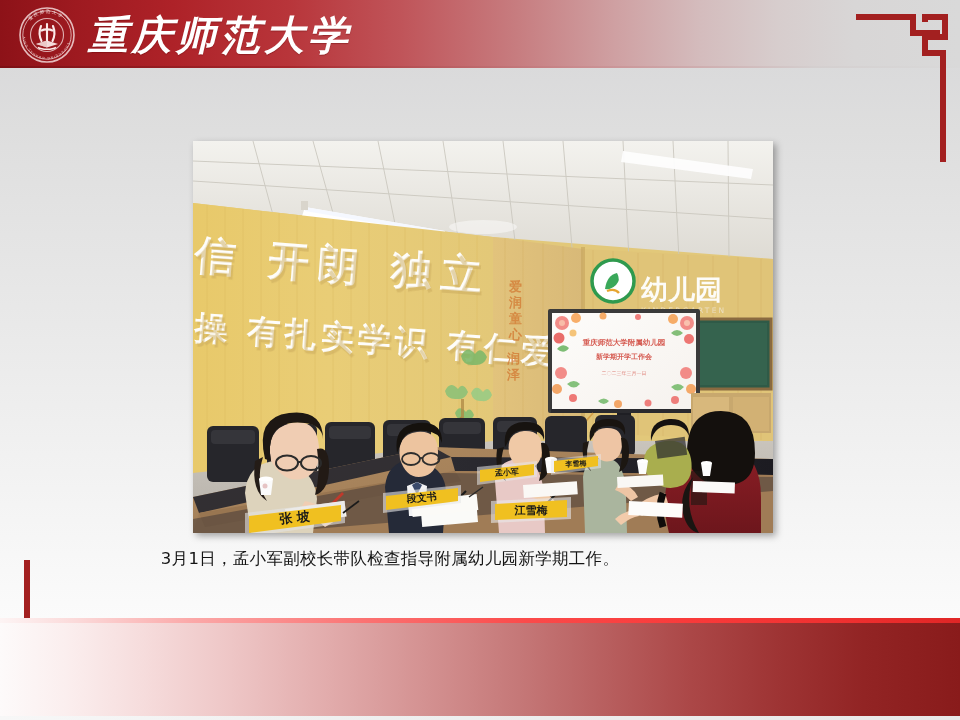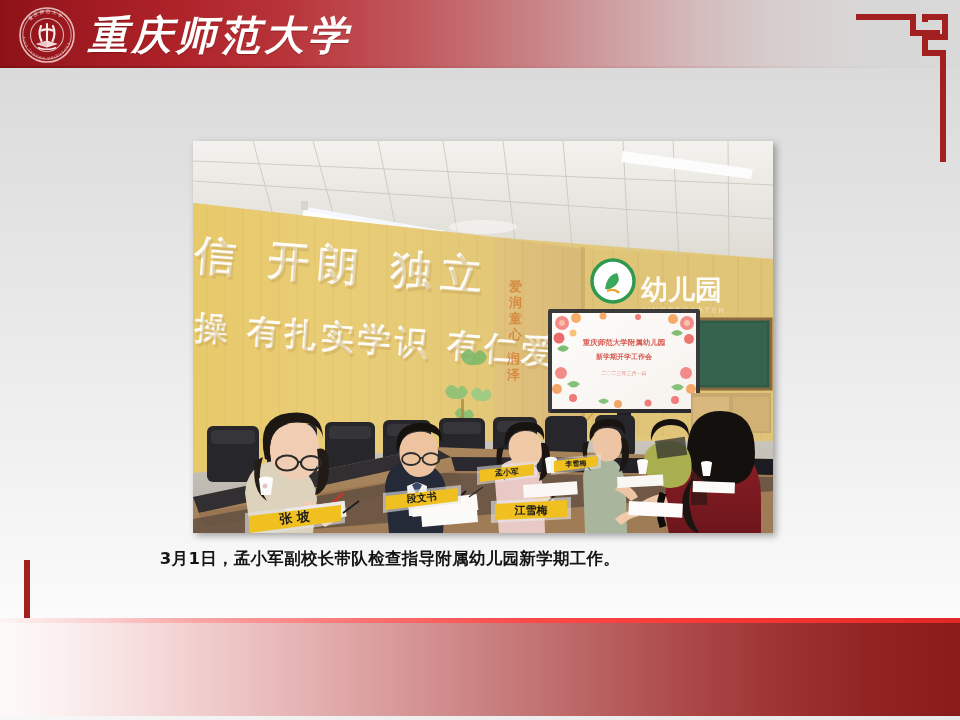--- a/index.html
+++ b/index.html
@@ -52,21 +52,21 @@
     box-shadow:3px 3px 7px rgba(0,0,0,0.34);
     overflow:hidden; background:#cbb88a;
   }
   #photo { position:absolute; inset:0; }
 
   
   #caption {
     position:absolute; left:0; top:548px; width:780px;
     text-align:center;
     font-family:"DejaVu Sans", sans-serif;
-    font-size:16.5px; font-weight:bold; color:#141414;
+    font-size:16.5px; font-weight:normal; color:#141414;
     letter-spacing:0.3px;
   }
 
   
   #footer-accent {
     position:absolute; left:0; top:618px; width:960px; height:5px;
     background:linear-gradient(to right,
       #fdf4f4 0%, #fbd9d9 8%, #fba8a8 20%, #fb7272 38%,
       #fb4a4a 55%, #f93a3a 72%, #ef3030 88%, #e02626 100%);
   }

